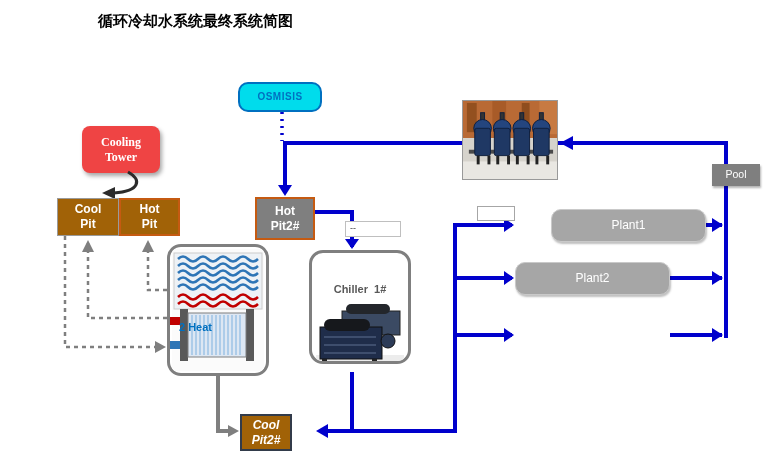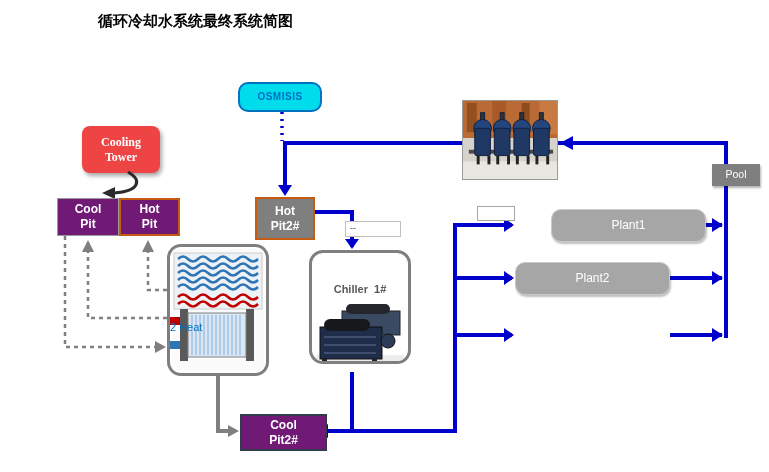--- a/index.html
+++ b/index.html
@@ -6,36 +6,36 @@
   #canvas{position:relative;width:769px;height:472px;background:#ffffff;overflow:hidden;}
   #connectors{position:absolute;left:0;top:0;width:769px;height:472px;z-index:1;}
   .node{position:absolute;z-index:2;display:flex;align-items:center;justify-content:center;
         text-align:center;color:#ffffff;box-sizing:border-box;line-height:1.25;}
   .title{position:absolute;left:98px;top:12px;z-index:2;font-family:"Liberation Serif",serif;
          font-weight:700;font-size:15px;color:#000000;}
   .osmisis{left:238px;top:82px;width:84px;height:30px;background:#00DCEC;border:2px solid #0070C0;
            border-radius:10px;color:#0070C0;font-size:10px;font-weight:600;letter-spacing:.5px;}
   .tower{left:82px;top:126px;width:78px;height:47px;background:#ef4444;border-radius:8px;
          font-weight:700;font-size:12px;box-shadow:2px 3px 4px rgba(0,0,0,.35);padding:0 10px;font-family:Liberation Serif, serif;}
-  .pit{background:#701a75;font-size:12px;font-weight:600;}
+  .pit{background:#a16207;font-size:12px;font-weight:600;}
   .cool-pit{left:57px;top:198px;width:62px;height:38px;border:1px solid #9a9a9a;padding:0 14px;}
   .hot-pit{left:119px;top:198px;width:61px;height:38px;border:2px solid #C55A11;padding:3px 12px;}
   .hot-pit2{left:255px;top:197px;width:60px;height:43px;background:#7F7F7F;border:2px solid #C55A11;padding:0 10px;}
-  .cool-pit2{left:240px;top:414px;width:87px;height:37px;border:2px solid #323B4A;padding:8px 16px;}
+  .cool-pit2{left:240px;top:414px;width:52px;height:37px;border:2px solid #323B4A;padding:8px 16px;font-style:italic;}
   .note-box{left:345px;top:221px;width:56px;height:16px;background:#ffffff;border:1px solid #BFBFBF;
             color:#404040;font-size:9px;justify-content:flex-start;padding-left:4px;}
   .plant{left:515px;width:155px;height:33px;background:#A6A6A6;border:1px solid #C9C9C9;
          border-radius:10px;font-size:12px;box-shadow:1px 2px 2px rgba(0,0,0,.25);}
   .plant1{top:209px;margin-left:36px;} .plant2{top:262px;} .plant3{top:318px;}
   .plant-connector{left:477px;top:206px;width:38px;height:15px;background:#ffffff;border:1px solid #A6A6A6;}
   .pool{left:712px;top:164px;width:48px;height:22px;background:#7F7F7F;font-size:10.5px;
         border-radius:0;box-shadow:1px 2px 2px rgba(0,0,0,.3);}
   .hx-box{left:167px;top:244px;width:102px;height:132px;background:#ffffff;border:3px solid #7F7F7F;
           border-radius:14px;overflow:hidden;}
-  .hx-label{position:absolute;left:0;top:74px;z-index:3;color:#0070C0;font-weight:400;font-size:11px;}
+  .hx-label{position:absolute;left:9px;top:74px;z-index:3;color:#0070C0;font-weight:700;font-size:11px;}
   .chiller-box{left:309px;top:250px;width:102px;height:114px;background:#ffffff;border:3px solid #7F7F7F;
                border-radius:14px;overflow:hidden;}
   .chiller-label{position:absolute;left:0;top:30px;width:100%;text-align:center;color:#595959;
                  font-size:11px;font-weight:600;white-space:pre;}
   .art{position:absolute;left:0;top:0;width:100%;height:100%;}
   .chiller-art{top:44px;height:72px;}
   .filter-img{left:462px;top:100px;width:96px;height:80px;border:1px solid #999999;background:#ffffff;}
   .tower-arrow{position:absolute;left:98px;top:170px;width:52px;height:30px;z-index:2;}
 </style>
 </head>

